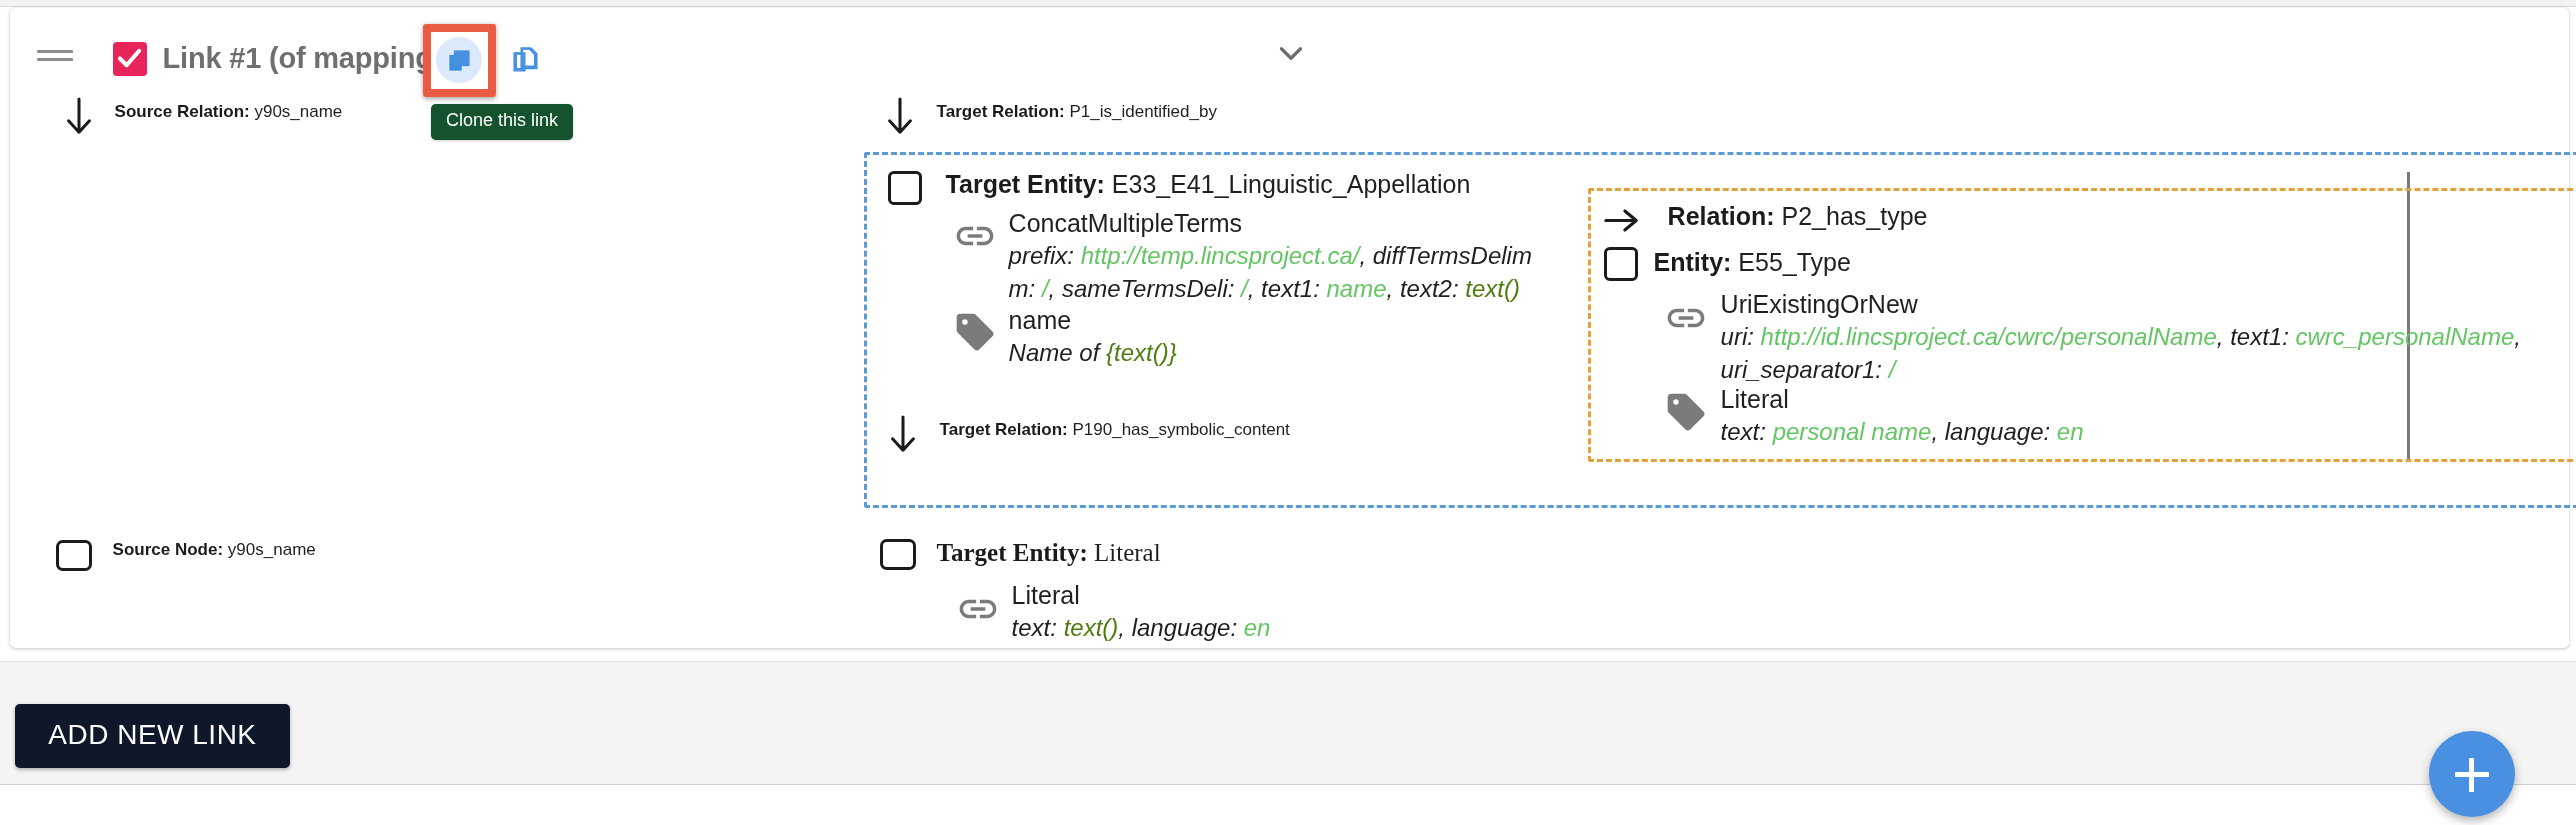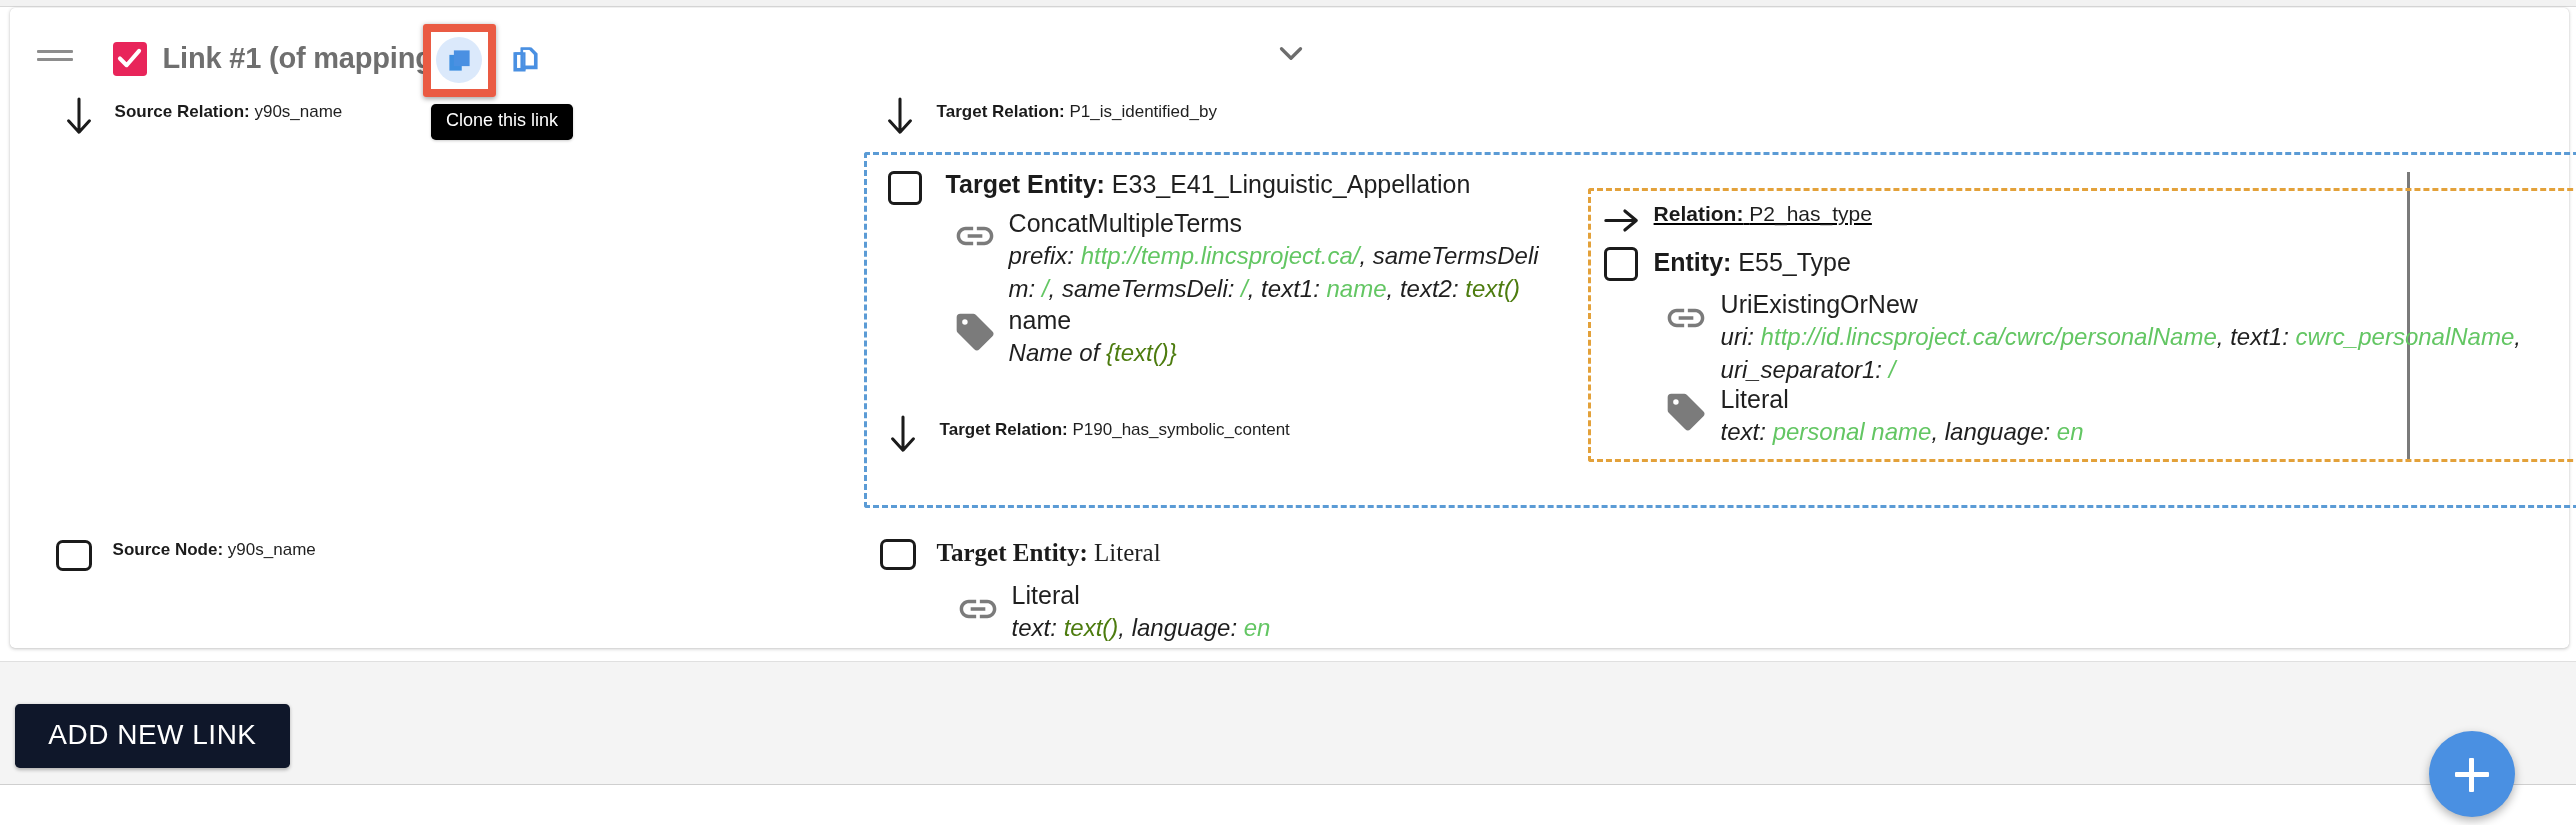--- a/index.html
+++ b/index.html
@@ -51,21 +51,21 @@
     position:absolute; left:5.7px; top:5.7px; width:46px; height:46px;
     border-radius:50%; background:#dbe9fb;
   }
   .icon-btn-wrap svg { position:absolute; left:15.3px; top:15.3px; }
 
   .icon-btn2 { position:absolute; left:488px; top:24px; width:57px; height:57px; }
   .icon-btn2 svg { position:absolute; left:13.4px; top:13.4px; }
 
   .tooltip {
     position:absolute; left:421px; top:96px;
-    background:#000000; color:#fff; border-radius:4.8px;
+    background:#14532d; color:#fff; border-radius:4.8px;
     padding:6.7px 15.3px 8.6px; font-size:18px; white-space:nowrap;
     box-shadow:0 1px 2.9px rgba(0,0,0,.2);
   }
 
   .collapse-chevron { position:absolute; left:1261px; top:31px; width:40px; height:29px; }
 
   
   .lbl { font-weight:bold; color:#1b1b1b; }
   .val { color:#1f1f1f; }
   .row-line { position:absolute; font-size:17px; color:#1f1f1f; white-space:nowrap; line-height:1.25; }
@@ -107,21 +107,21 @@
 
   .k { font-style:italic; color:#1f1f1f; }
   .green { color:#63c663; font-style:italic; }
   .orange { color:#4d7c0f; font-style:italic; }
 
   
   .orange-box {
     position:absolute; left:1578px; top:180px; width:1057px; height:274px;
     border:3.4px dashed #e3a13a; border-radius:2.9px;
   }
-  .ob-rel { position:absolute; left:63px; top:11.5px; font-size:21px; white-space:nowrap;text-decoration:underline; }
+  .ob-rel { position:absolute; left:77px; top:11.5px; font-size:25px; white-space:nowrap; }
   .ob-arrow { position:absolute; left:11.5px; top:13.4px; }
   .ob-ck { position:absolute; left:13.4px; top:56px; }
   .ob-ent { position:absolute; left:63px; top:57px; font-size:25px; white-space:nowrap; }
 
   
   .tgt-ent2-ck { position:absolute; left:870px; top:531px; }
   .tgt-ent2 { position:absolute; left:927px; top:531px; font-size:25px; white-space:nowrap;font-family:Liberation Serif, serif; }
 
   
   .footer-bar {
@@ -226,21 +226,21 @@
           <span class="val">E33_E41_Linguistic_Appellation</span>
         </div>
 
         <svg class="prop-icon" style="left:86px; top:59px;" width="44" height="44" viewBox="0 0 24 24">
           <path fill="#7b7b7b" d="M3.9 12c0-1.71 1.39-3.1 3.1-3.1h4V7H7c-2.76 0-5 2.24-5 5s2.24 5 5 5h4v-1.9H7c-1.71 0-3.1-1.39-3.1-3.1zM8 13h8v-2H8v2zm9-6h-4v1.9h4c1.71 0 3.1 1.39 3.1 3.1s-1.39 3.1-3.1 3.1h-4V17h4c2.76 0 5-2.24 5-5s-2.24-5-5-5z"></path>
         </svg>
         <div class="prop-block" style="left:142px; top:54px;">
           <div class="prop-head">ConcatMultipleTerms</div>
           <div class="prop-sub" style="margin-top:4.8px;">
             <span class="k">prefix:</span>
-            <span class="green">http://temp.lincsproject.ca/</span><span class="k">, sameTermsDeli</span>
+            <span class="green">http://temp.lincsproject.ca/</span><span class="k">, diffTermsDelim</span>
           </div>
           <div class="prop-sub" style="margin-top:4.8px;">
             <span class="k">m:</span>
             <span class="green">/</span><span class="k">, sameTermsDeli:</span>
             <span class="green">/</span><span class="k">, text1:</span>
             <span class="green">name</span><span class="k">, text2:</span>
             <span class="orange">text()</span>
           </div>
         </div>
 

